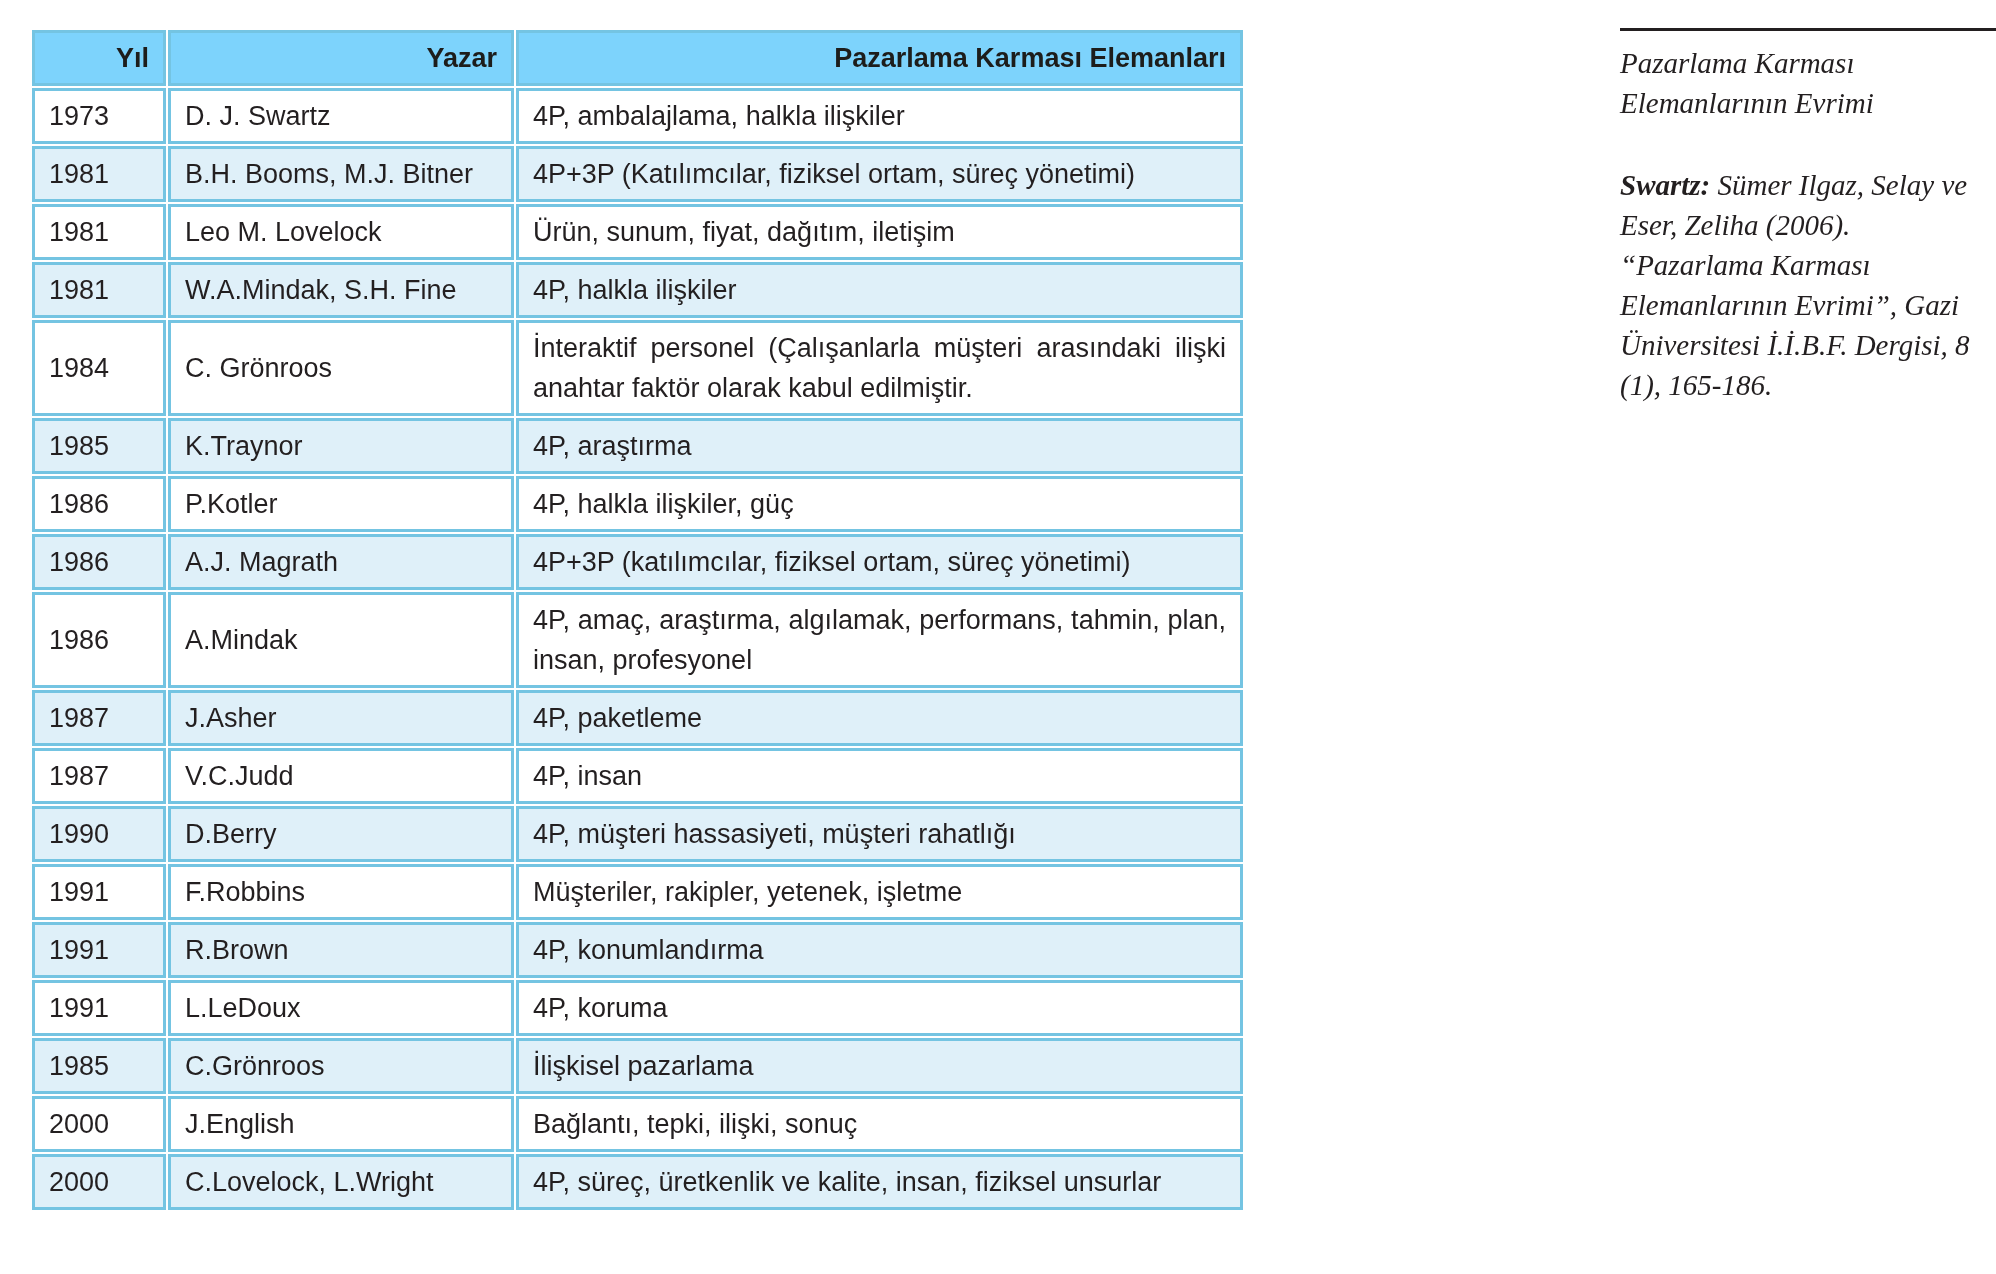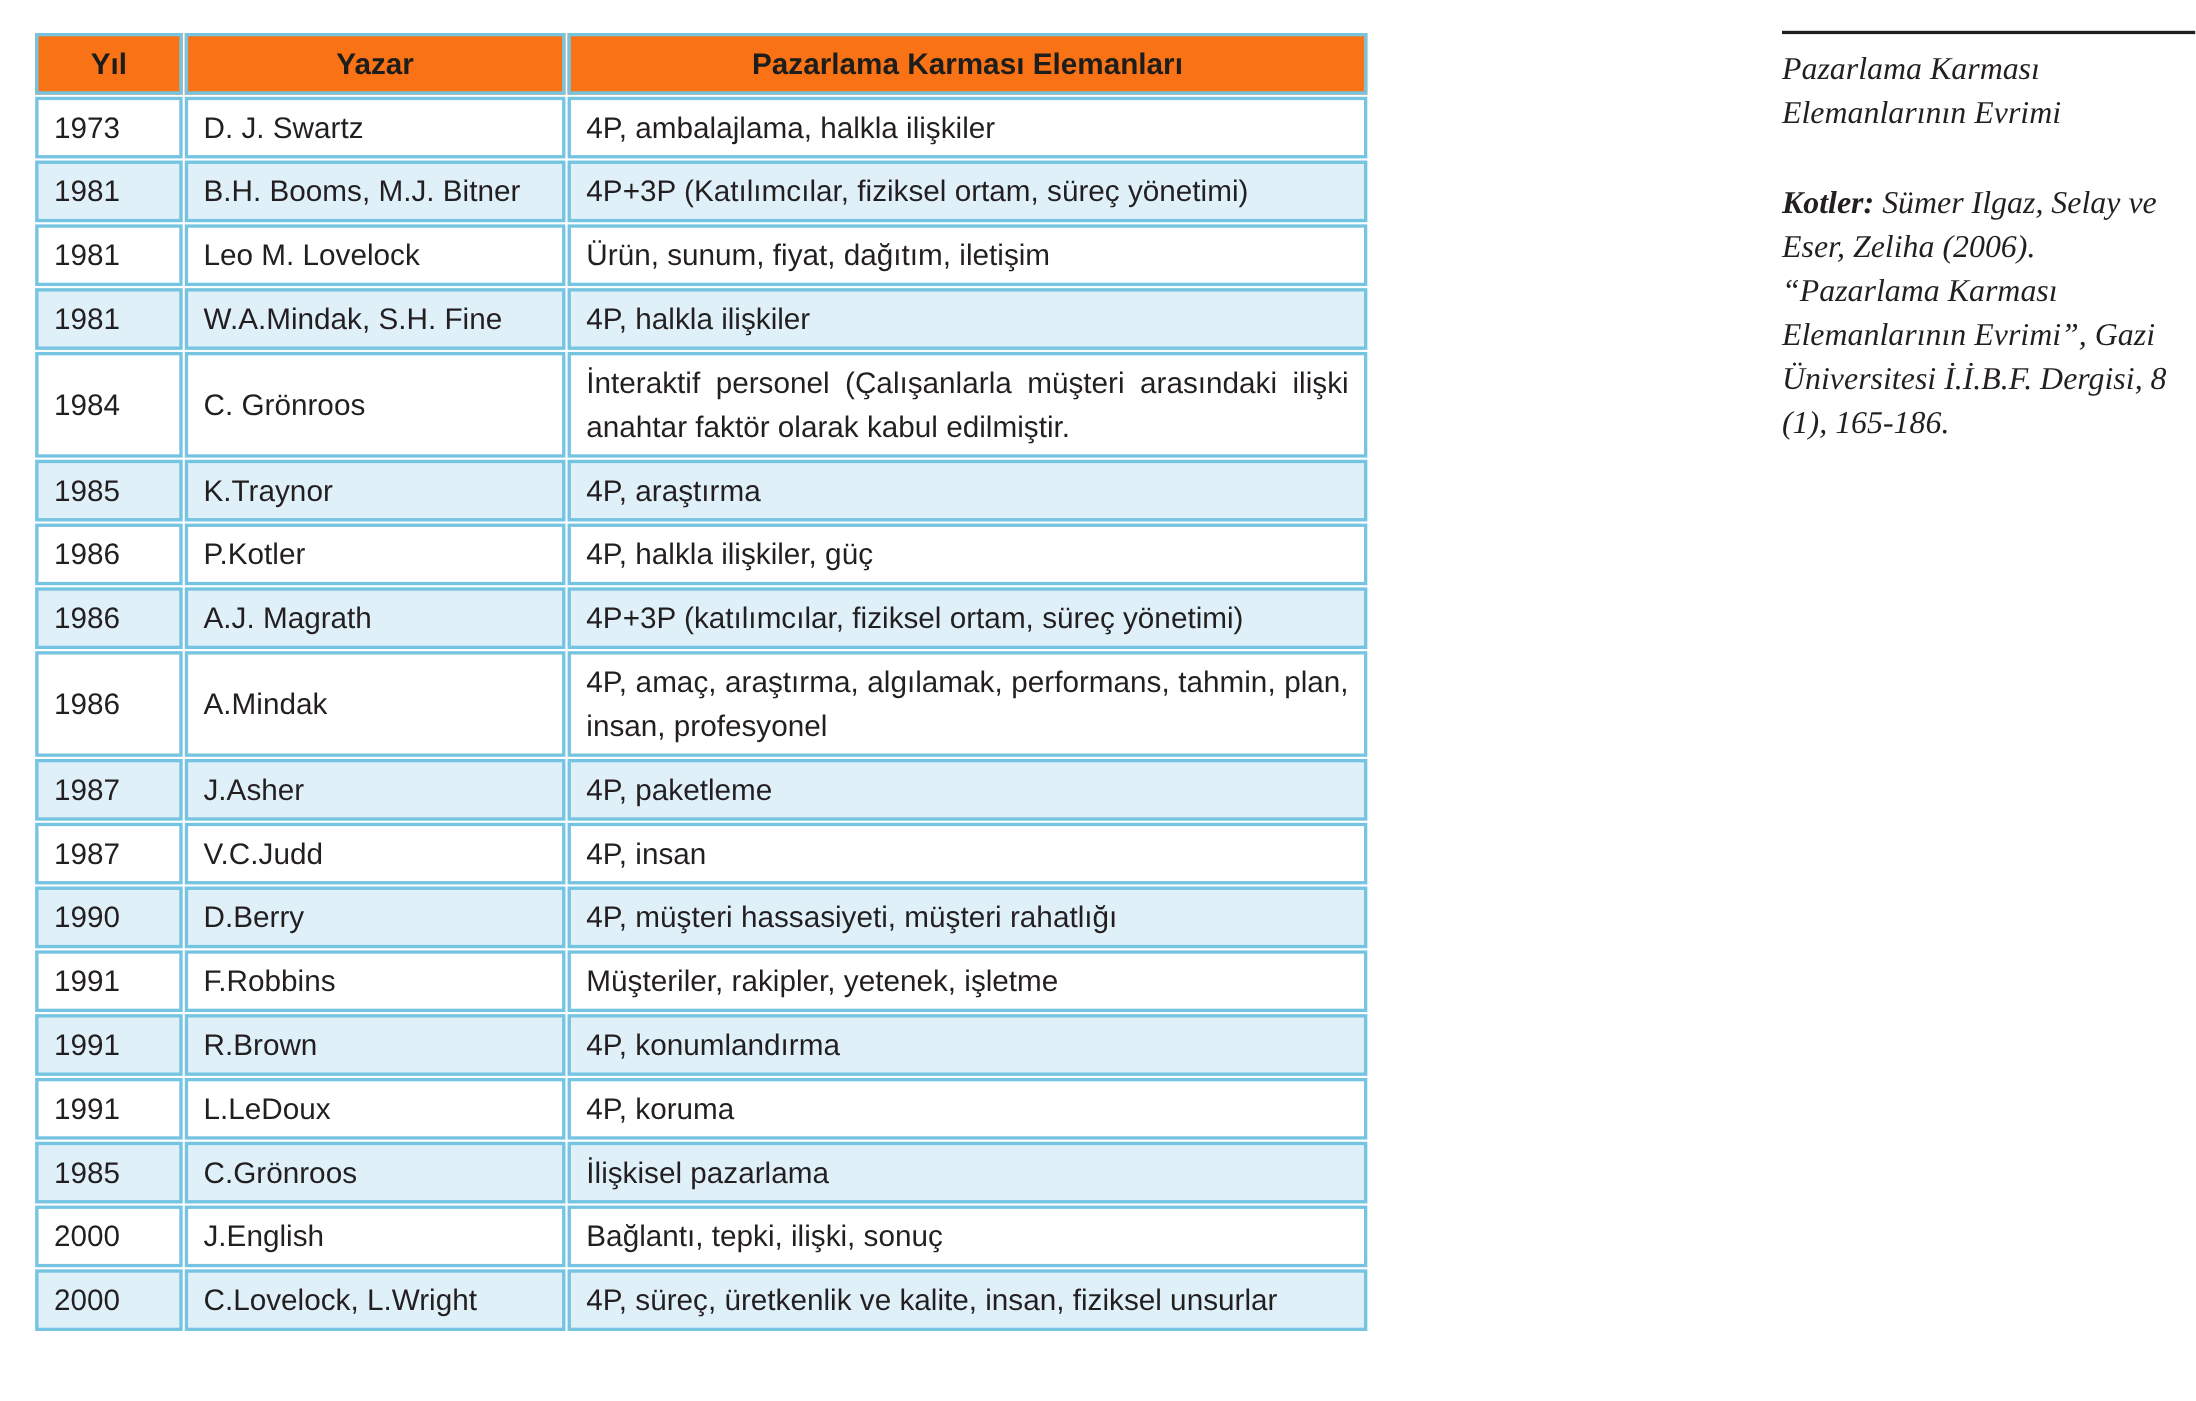--- a/index.html
+++ b/index.html
@@ -33,22 +33,22 @@
   }
   table.mix th, table.mix td {
     border: 3px solid #74c4e2;
     padding: 5px 14px;
     font-size: 27px;
     line-height: 40px;
     vertical-align: middle;
     overflow: hidden;
   }
   table.mix th {
-    background: #f97316;
-    text-align: center;
+    background: #7dd3fc;
+    text-align: right;
     font-weight: bold;
     color: #1d1d1b;
   }
   table.mix tbody tr:nth-child(odd) td { background: #ffffff; }
   table.mix tbody tr:nth-child(even) td { background: #dff0f9; }
   td.elements { text-align: justify; }
 
   
   .sidebar {
     position: absolute;
@@ -212,16 +212,16 @@
       <td>C.Lovelock, L.Wright</td>
       <td class="elements">4P, süreç, üretkenlik ve kalite, insan, fiziksel unsurlar</td>
     </tr>
   </tbody>
     </table>
   </div>
 
   <aside class="sidebar">
     <div class="rule"></div>
     <p class="caption-title">Pazarlama Karması Elemanlarının Evrimi</p>
-    <p class="source"><b>Kotler:</b> <span>Sümer Ilgaz, Selay ve Eser, Zeliha (2006). “Pazarlama Karması Elemanlarının Evrimi”, Gazi Üniversitesi İ.İ.B.F. Dergisi, 8 (1), 165-186.</span></p>
+    <p class="source"><b>Swartz:</b> <span>Sümer Ilgaz, Selay ve Eser, Zeliha (2006). “Pazarlama Karması Elemanlarının Evrimi”, Gazi Üniversitesi İ.İ.B.F. Dergisi, 8 (1), 165-186.</span></p>
   </aside>
 
 </div>
 
 </body></html>

